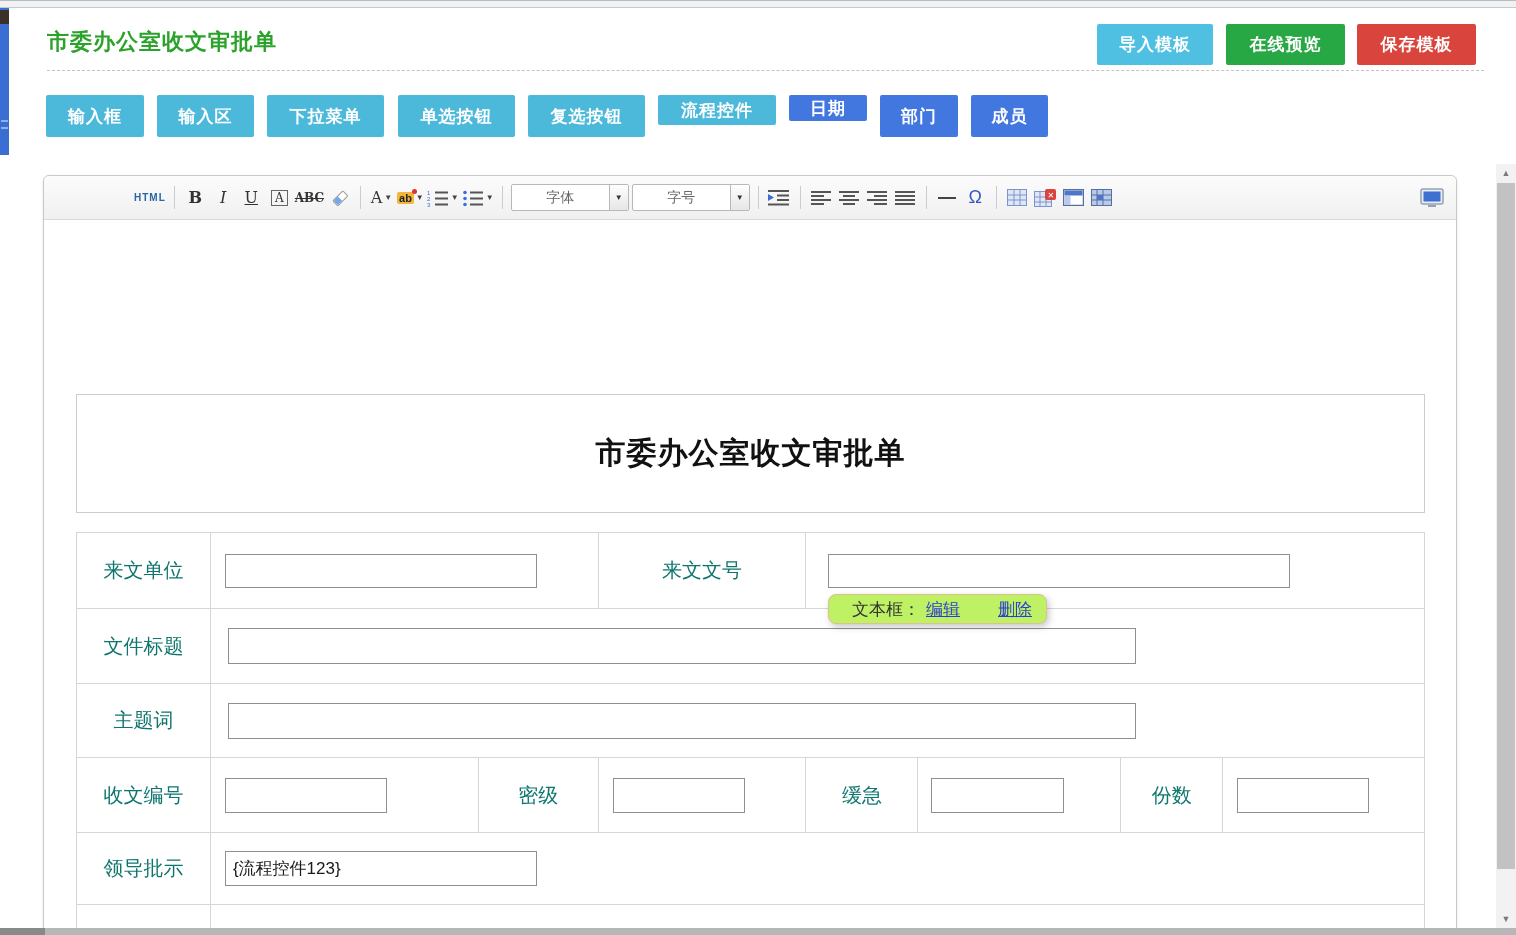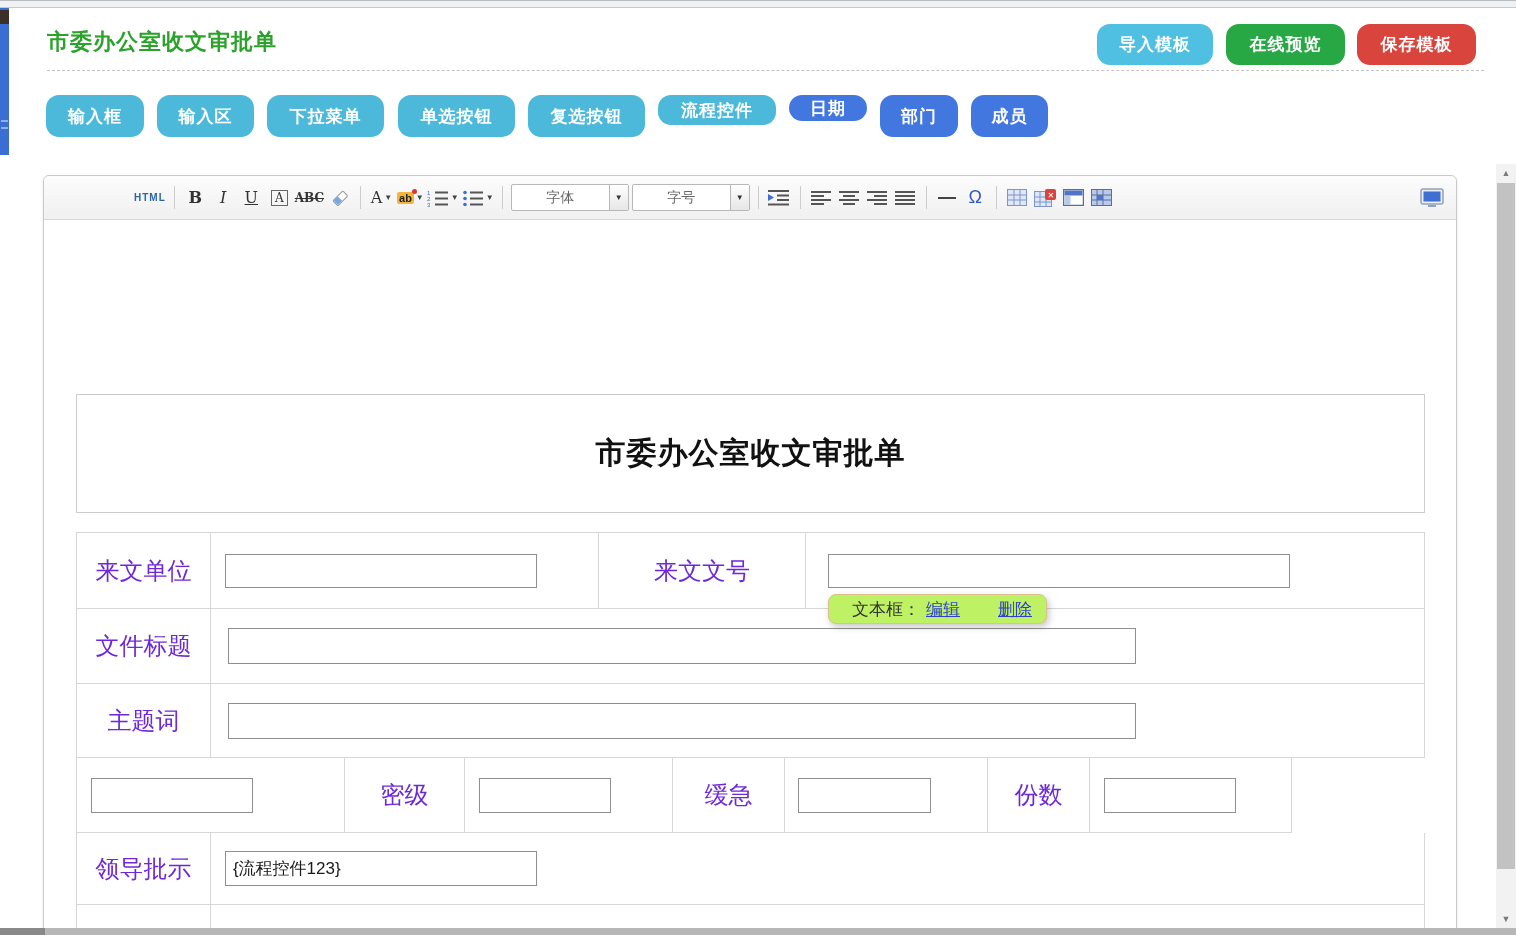--- a/index.html
+++ b/index.html
@@ -12,21 +12,21 @@
   .left-strip{position:absolute;left:0;top:8px;width:9px;height:147px;background:#3b6ed2;z-index:20}
   .left-strip .dark{position:absolute;left:0;top:2px;width:9px;height:14px;background:#3c3126}
   .left-strip .ln{position:absolute;left:1px;width:7px;height:2px;background:#8fb0ea}
   .bottom-strip{position:absolute;left:0;top:928px;width:1516px;height:7px;background:#b7b7b7;z-index:30}
   .bottom-strip .corner{position:absolute;left:0;top:0;width:45px;height:7px;background:#898989}
 
   
   .page-title{position:absolute;left:47px;top:27px;font-size:22px;font-weight:bold;color:#2ba32b;letter-spacing:1px;z-index:5}
   .dashed-divider{position:absolute;left:47px;top:70px;width:1437px;border-top:1px dashed #c3c3c3;z-index:1}
   .btn{position:absolute;display:flex;align-items:center;justify-content:center;color:#fff;
-       font-weight:bold;font-size:17px;border-radius:13px;cursor:pointer;z-index:5;letter-spacing:1px}
+       font-weight:bold;font-size:17px;border-radius:2px;cursor:pointer;z-index:5;letter-spacing:1px}
   .btn-cyan{background:#4cb9da}
   .btn-import{background:#4fc0e2}
   .btn-green{background:#28a745}
   .btn-red{background:#d9453c}
   .btn-blue{background:#4377e0}
 
   
   .editor{position:absolute;left:43px;top:175px;width:1414px;height:1010px;background:#fff;
           border:1px solid #c9c9c9;border-radius:6px;box-shadow:0 1px 3px rgba(0,0,0,.10);box-sizing:border-box;z-index:2}
   .toolbar{display:flex;align-items:center;height:44px;padding:0 12px 0 90px;gap:3px;
@@ -55,21 +55,21 @@
 
   
   .doc{position:relative;width:100%;height:900px}
   .doc-title-box{position:absolute;left:32px;top:174px;width:1349px;height:119px;border:1px solid #ccc;
                  display:flex;align-items:center;justify-content:center;box-sizing:border-box}
   .doc-title{font-size:30px;font-weight:bold;color:#111;letter-spacing:1px}
 
   .ftable{position:absolute;left:32px;top:312px;width:1349px;border-top:1px solid #d6d6d6;border-left:1px solid #d6d6d6;box-sizing:border-box}
   .frow{display:flex}
   .fcell{border-right:1px solid #d6d6d6;border-bottom:1px solid #d6d6d6;display:flex;align-items:center;box-sizing:border-box;background:#fff}
-  .flabel{justify-content:center;font-size:24px;color:#6d28d9}
+  .flabel{justify-content:center;font-size:20px;color:#0f766e}
   .tin{height:34px;border:1px solid #8f8f8f;background:#fff;box-sizing:border-box;font-size:16px;padding:0 6px;outline:none}
   .vin{border:1px solid #8f8f8f;background:#fff;box-sizing:border-box;font-size:17px;color:#1a1a1a;
        display:flex;align-items:center;padding:0 7px}
 
   
   .tooltip{position:absolute;left:784px;top:374px;width:219px;height:30px;background:#bef264;
            border:1px solid #dcc08e;border-radius:8px;box-shadow:2px 3px 7px rgba(0,0,0,.22);
            display:flex;align-items:center;padding-left:23px;box-sizing:border-box;z-index:10}
   .tooltip .tl{font-size:17px;color:#333}
   .tooltip a{font-size:17px;color:#2d3fcf;text-decoration:underline;cursor:pointer}
@@ -295,20 +295,21 @@
       </div>
 
       <div class="frow">
         <div class="fcell flabel" style="width:134px;height:74px">主题词</div>
         <div class="fcell" style="width:1215px;height:74px">
           <input class="tin" style="margin-left: 17px; width: 908px; height: 36px;">
         </div>
       </div>
 
       <div class="frow">
+        <div class="fcell flabel" style="width:134px;height:75px">收文编号</div>
         <div class="fcell" style="width:268px;height:75px">
           <input class="tin" style="margin-left: 14px; width: 162px; height: 35px;">
         </div>
         <div class="fcell flabel" style="width:120px;height:75px">密级</div>
         <div class="fcell" style="width:208px;height:75px">
           <input class="tin" style="margin-left: 14px; width: 132px; height: 35px;">
         </div>
         <div class="fcell flabel" style="width:112px;height:75px">缓急</div>
         <div class="fcell" style="width:203px;height:75px">
           <input class="tin" style="margin-left: 13px; width: 133px; height: 35px;">

